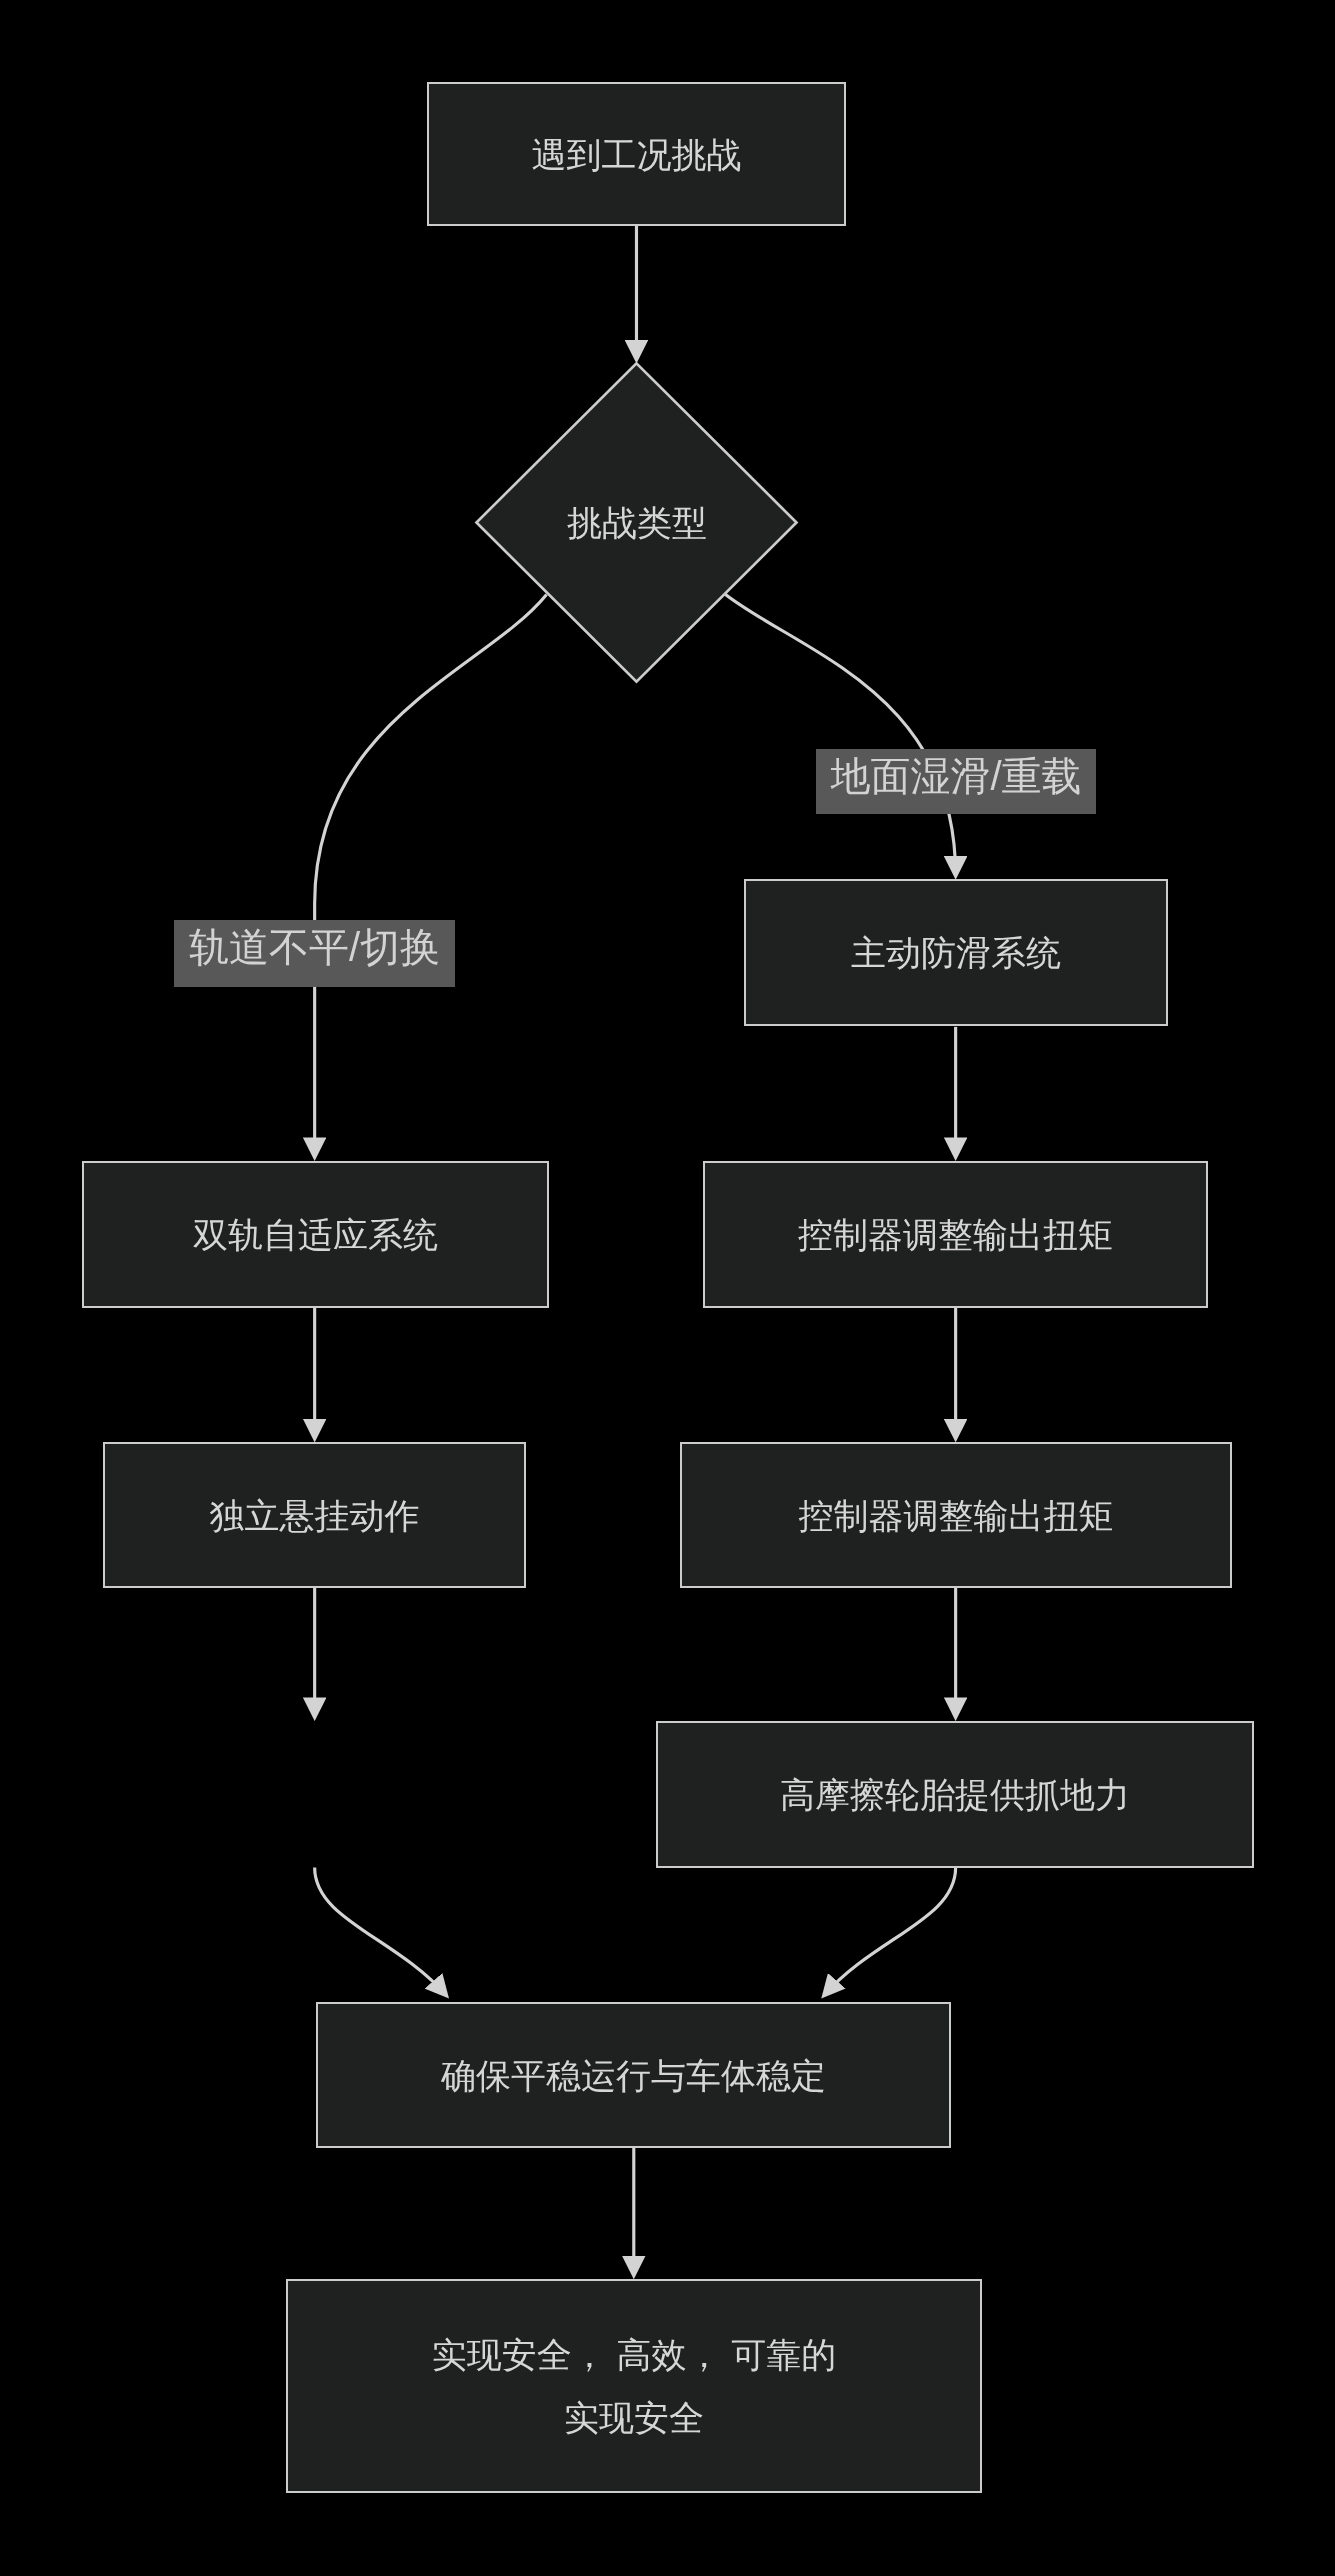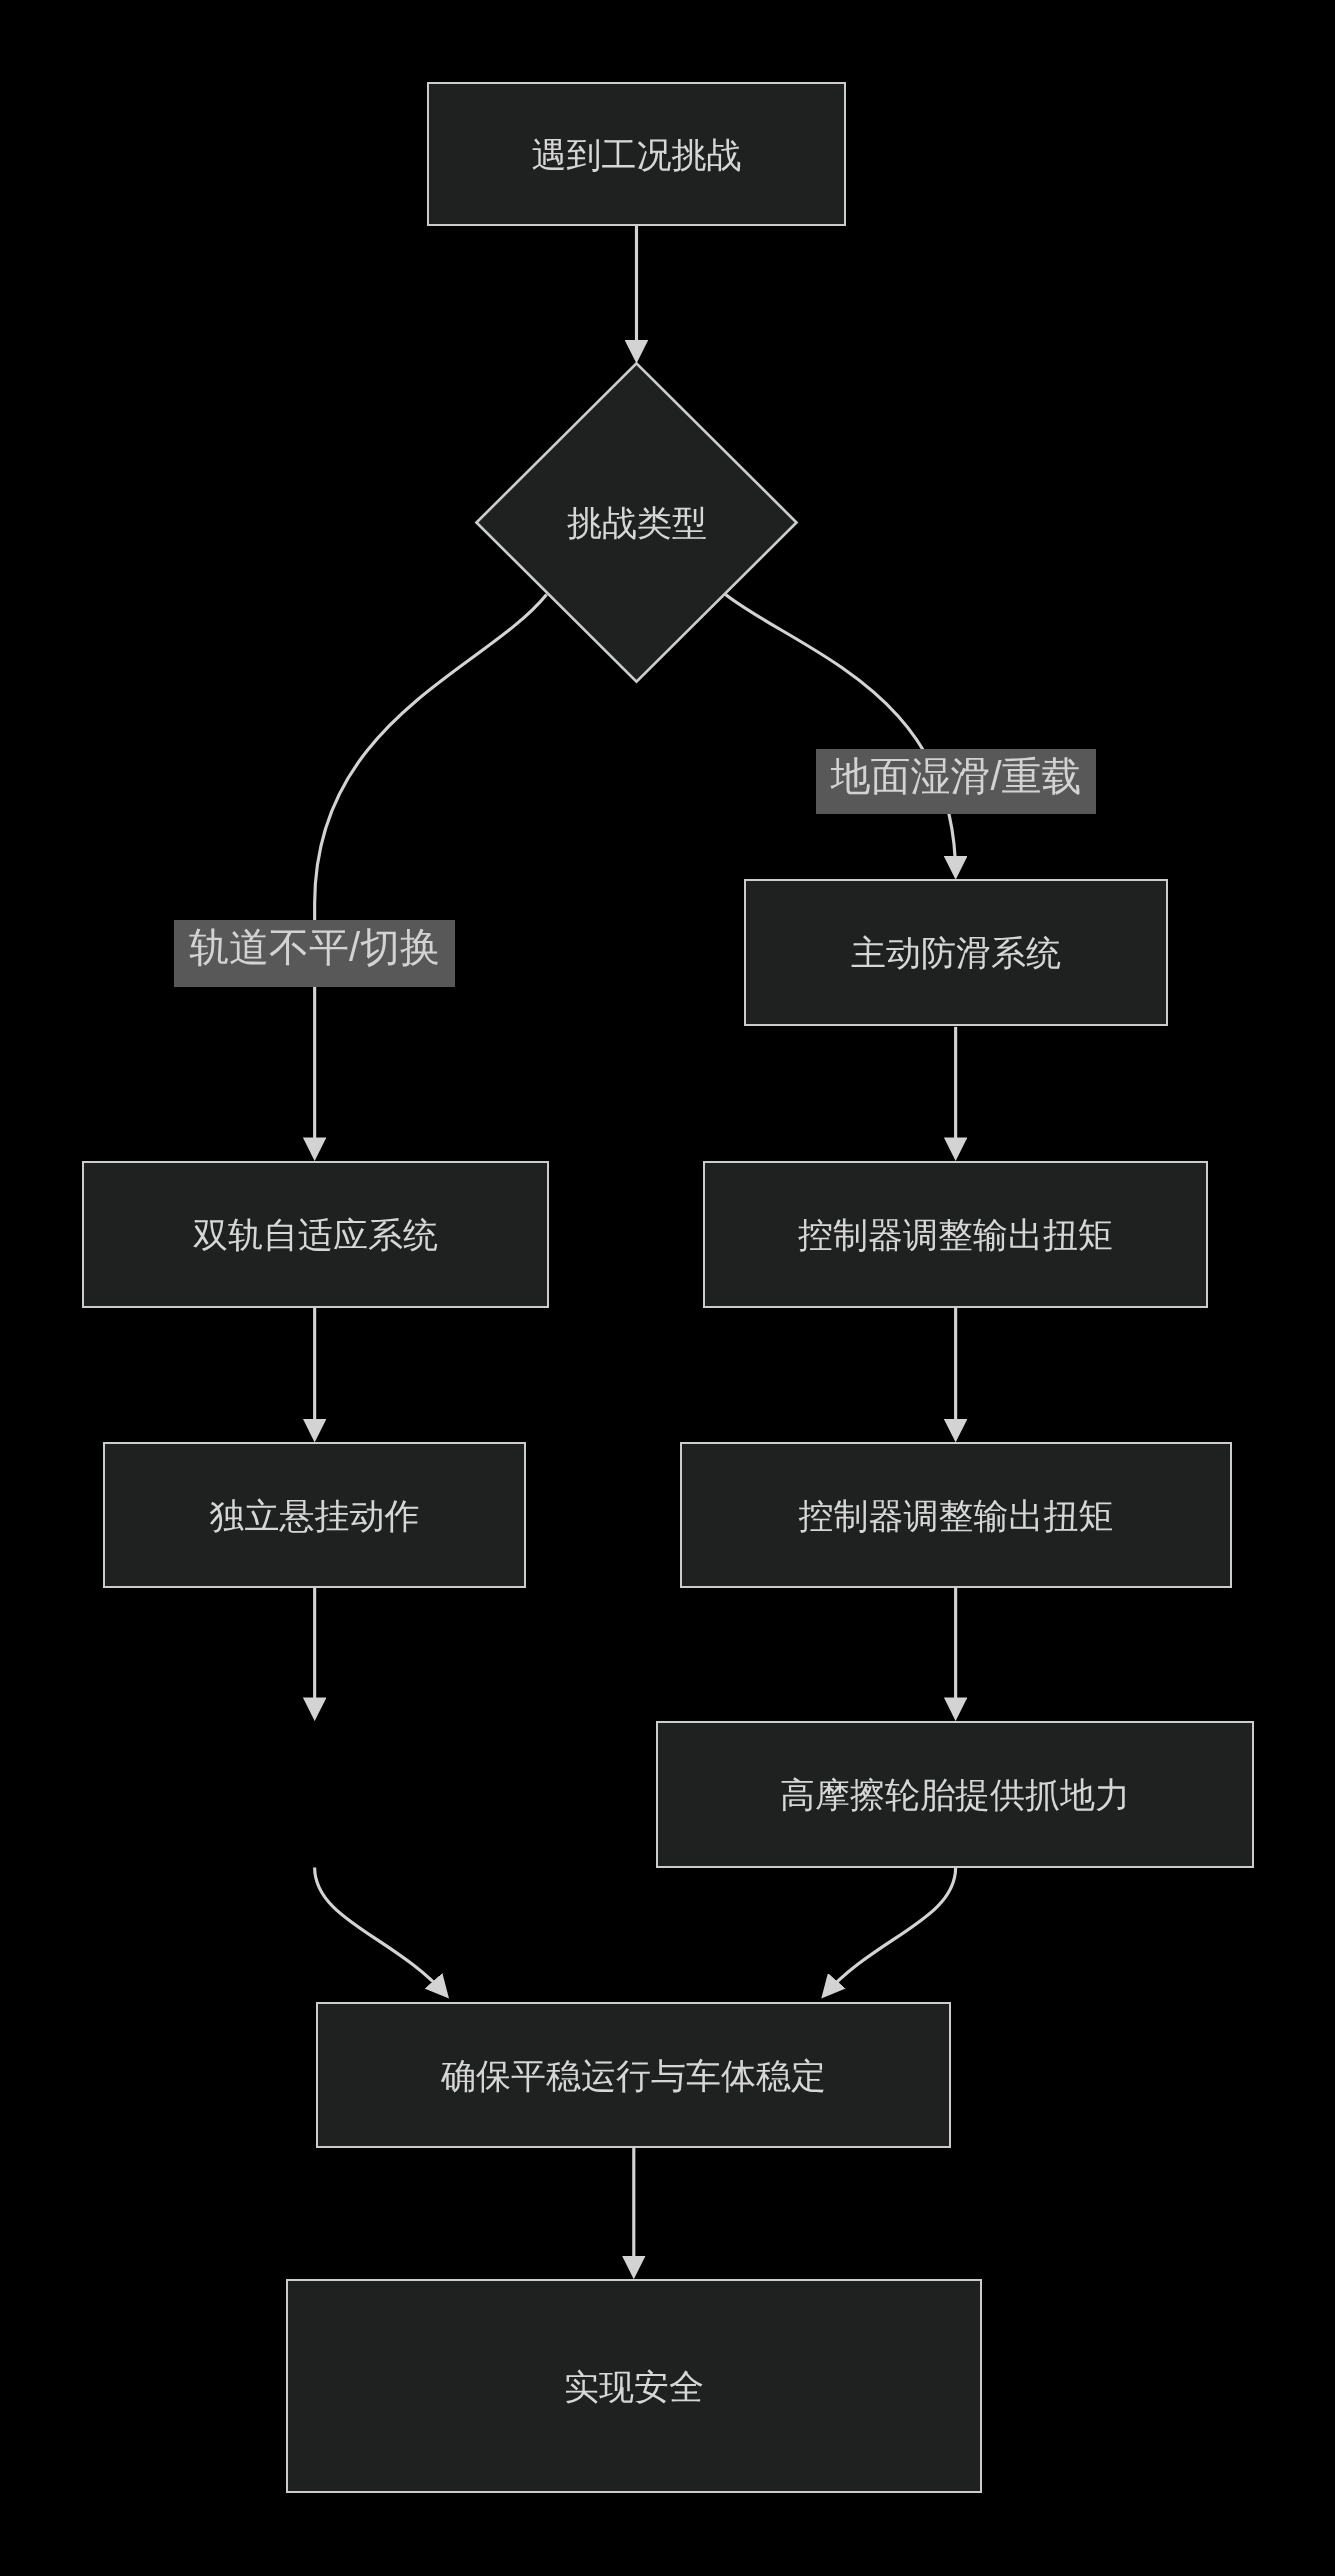--- a/index.html
+++ b/index.html
@@ -132,17 +132,18 @@
 
   <div class="node" style="left:656px; top:1721px; width:598px; height:147px">
     <span>高摩擦轮胎提供抓地力</span>
   </div>
 
   <div class="node" style="left:316px; top:2002px; width:635px; height:146px">
     <span>确保平稳运行与车体稳定</span>
   </div>
 
   <div class="node" style="left:286px; top:2279px; width:696px; height:214px; flex-direction:column">
+    <div>实现安全， 高效， 可靠的</div>
     <div>实现安全</div>
   </div>
 
 </div>
 
 
 </body></html>

